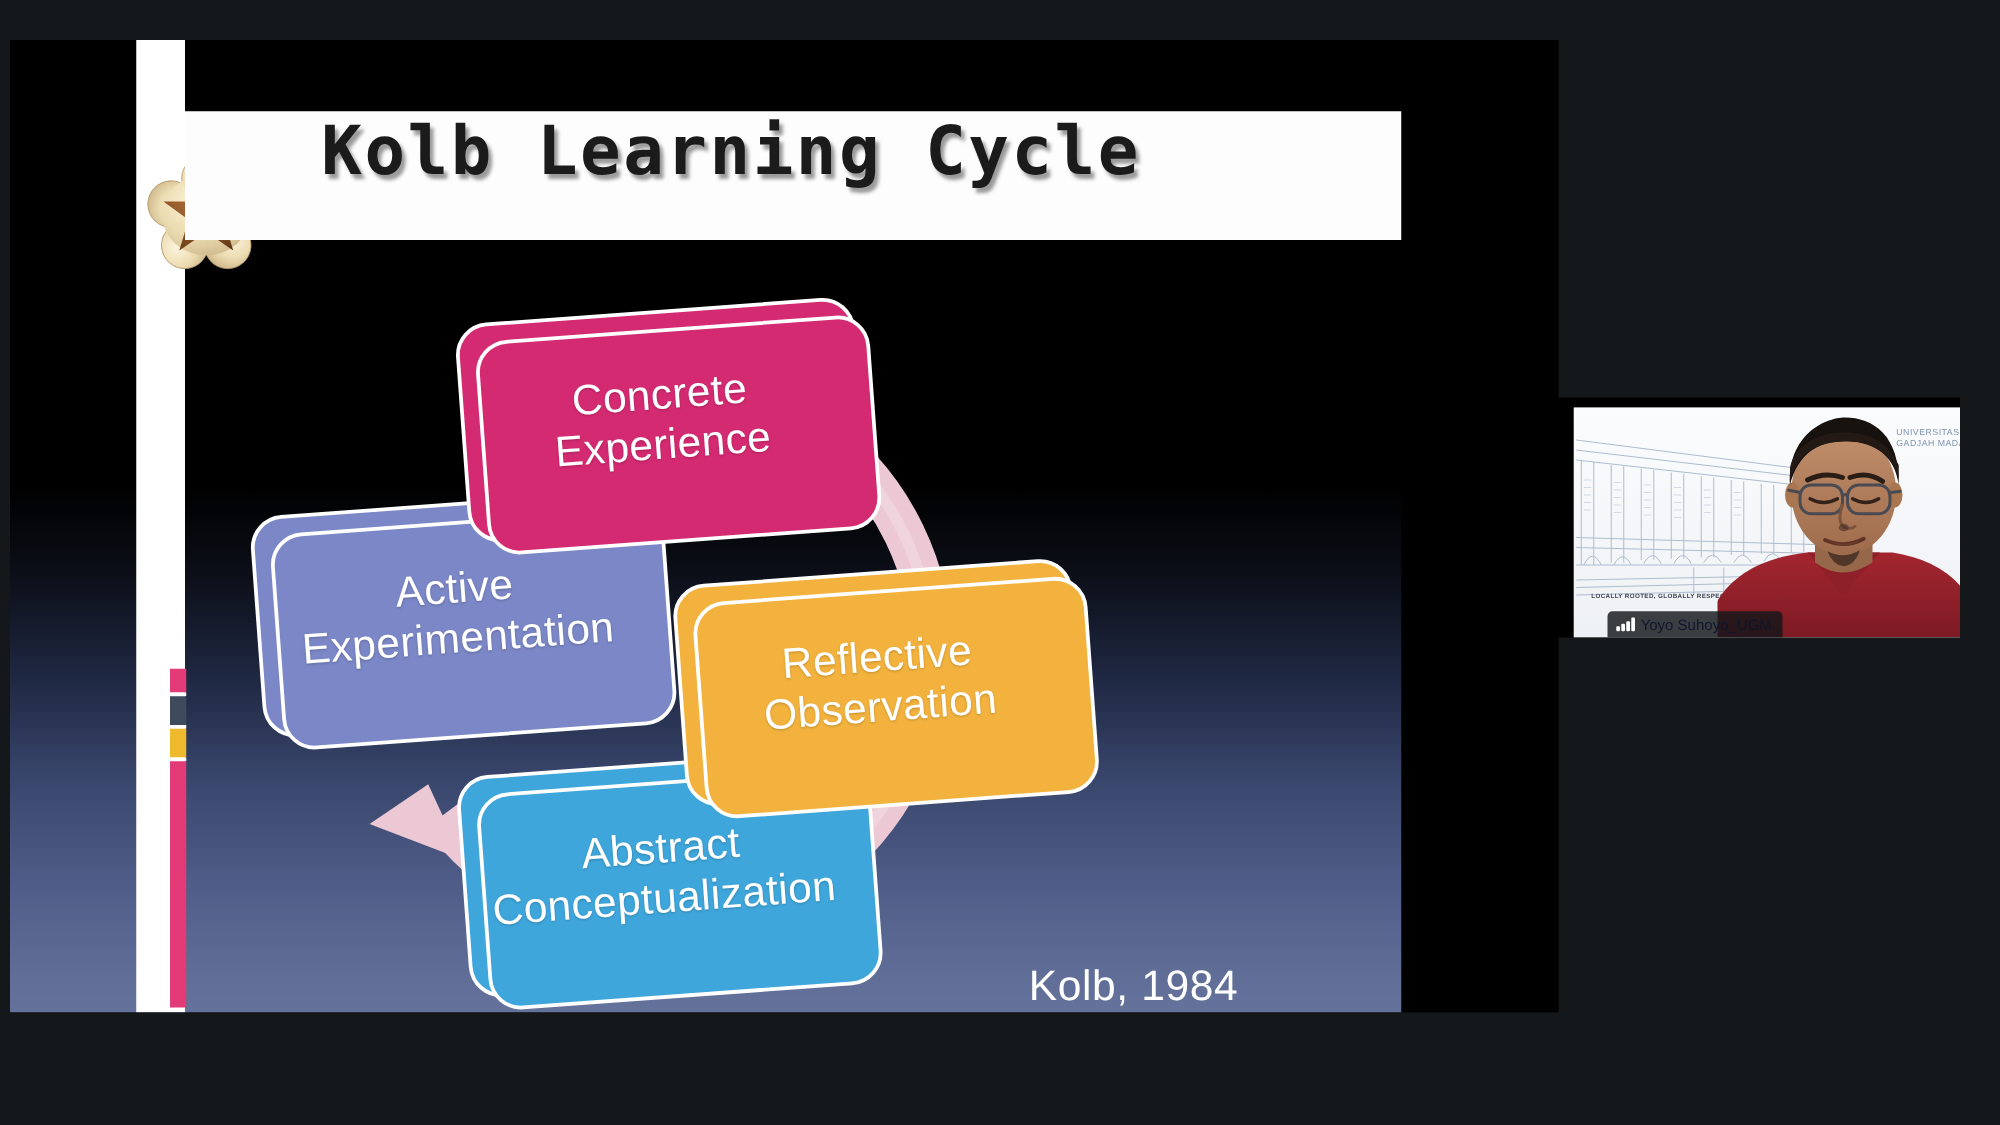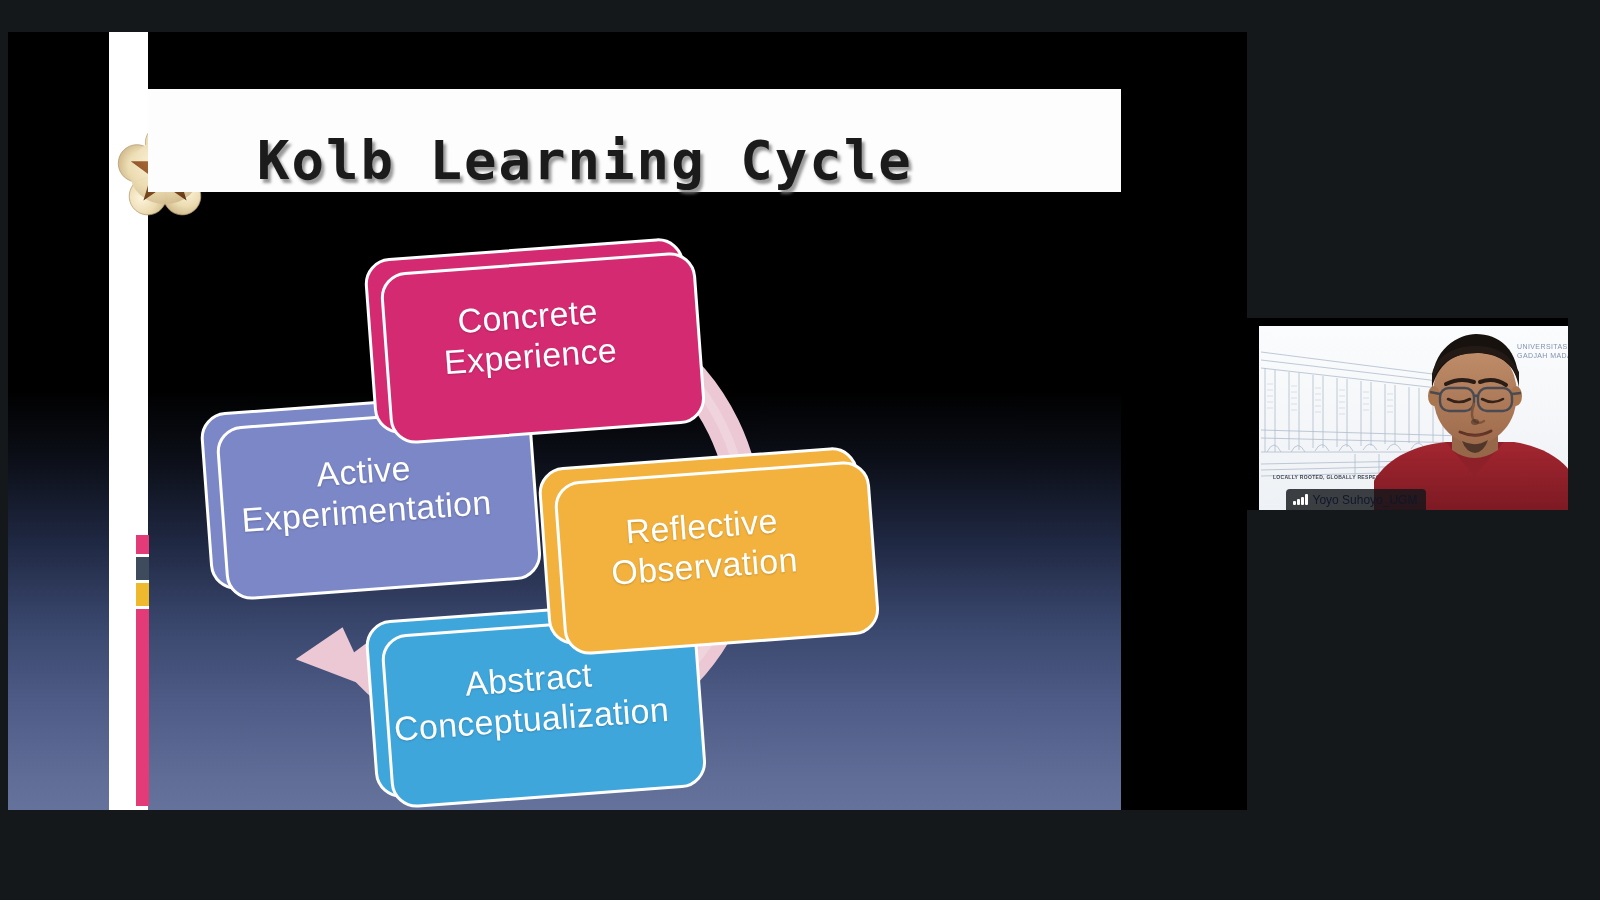--- a/index.html
+++ b/index.html
@@ -72,21 +72,21 @@
     width: 98px; height: 100px;
   }
 
   
   .title-plate {
     position: absolute;
     left: 140px; top: 57px;
     width: 1003px; height: 103px;
     background: #fdfdfd;
     display: flex;
-    align-items: flex-end;
+    align-items: flex-start;
   }
   .slide-title {
     margin-left: 109px;
     font-family: "DejaVu Sans Mono", "Liberation Mono", monospace;
     font-weight: bold;
     font-size: 54px;
     letter-spacing: 2px;
     color: #1b1b1b;
     text-shadow: 3px 4px 3px rgba(120,120,120,0.75);
     white-space: nowrap;
@@ -318,20 +318,21 @@
           </span>
         </div>
 
         <div class="node" id="node-abstract">
           <span class="node-text">
             <span>Abstract</span><br>
             <span>Conceptualization</span>
           </span>
         </div>
 
+        <div class="credit">Kolb, 1984</div>
       </div>
 
     </div>
   </div>
 
   <div id="video-tile">
     <div id="video-frame">
 
       <div class="vb-sky"></div>
 

